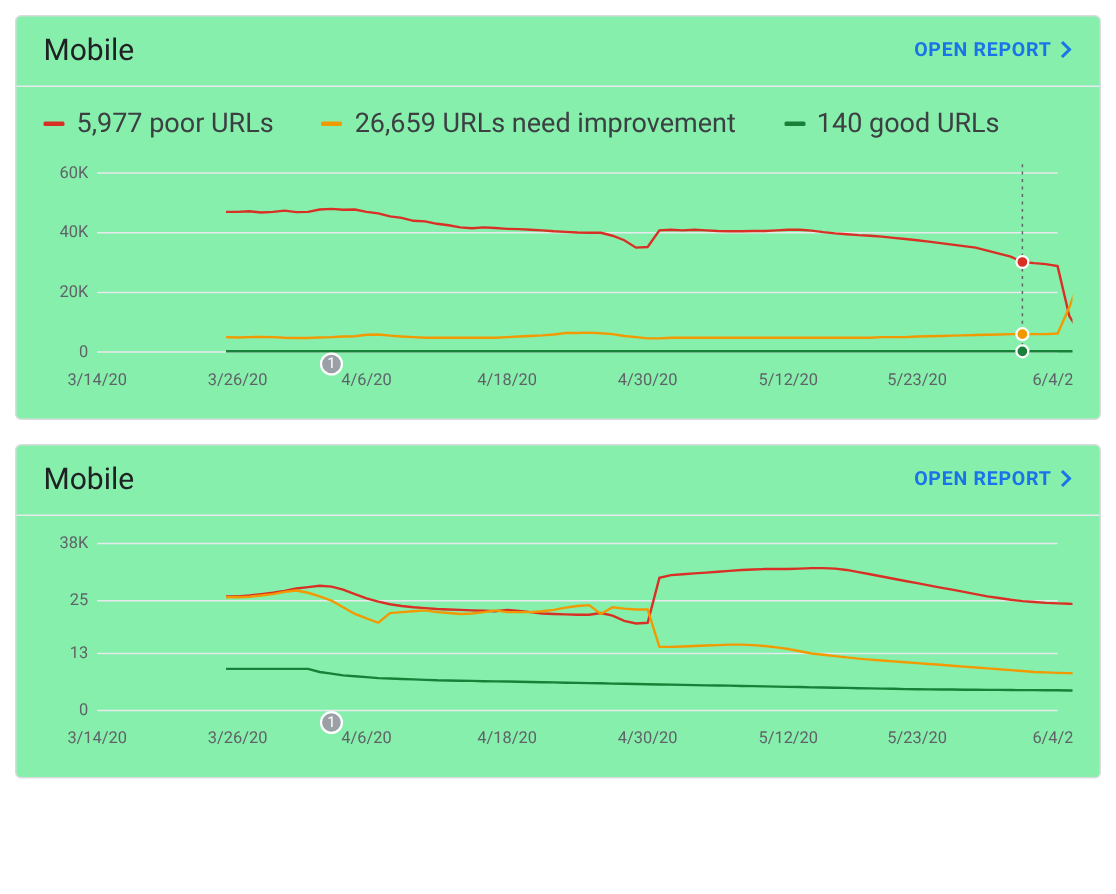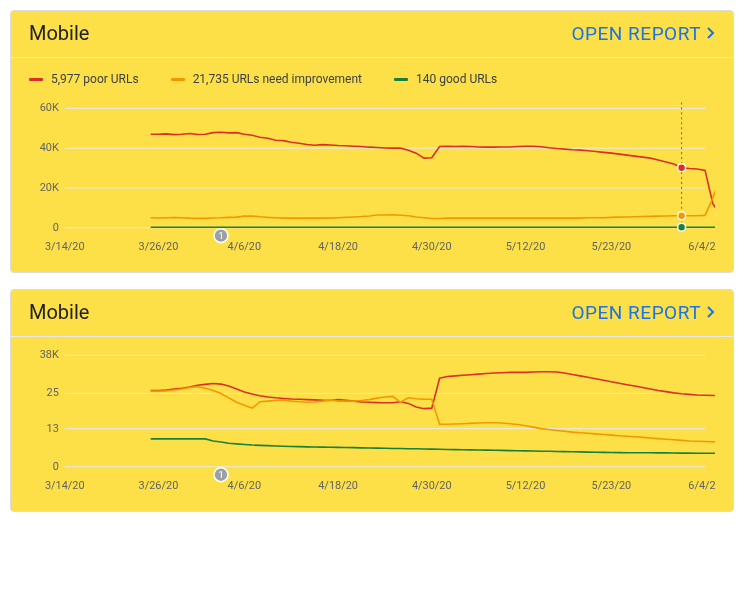--- a/index.html
+++ b/index.html
@@ -8,55 +8,55 @@
     padding: 10px;
     font-family: 'Roboto', 'Helvetica Neue', Arial, sans-serif;
     background: #fff;
     color: #202124;
     width: 744px;
   }
   .card {
     border: 1px solid #dadce0;
     border-radius: 4px;
     margin-bottom: 16px;
-    background: #fde047;
+    background: #86efac;
   }
   .card-header {
     display: flex;
     align-items: center;
     justify-content: space-between;
     padding: 10px 18px 12px 18px;
   }
   .card-title {
     font-size: 20px;
     font-weight: 400;
     color: #202124;
   }
   .open-report {
     display: flex;
     align-items: center;
     gap: 6px;
     color: #1a73e8;
-    font-size: 19px;
-    font-weight: 400;
+    font-size: 13px;
+    font-weight: 700;
     letter-spacing: 0.5px;
     cursor: pointer;
     justify-content: flex-end;
   }
   .open-report svg { display: block; }
   .divider {
     border: none;
     border-top: 1px solid #e8eaed;
     margin: 0;
   }
   .legend {
     display: flex;
     gap: 32px;
     padding: 14px 18px 4px 18px;
-    font-size: 12px;
+    font-size: 18px;
     color: #3c4043;
   }
   .legend-item {
     display: flex;
     align-items: center;
     gap: 8px;
     white-space: nowrap;
   }
   .swatch {
     width: 14px;
@@ -110,21 +110,21 @@
       </div>
     </div>
     <hr class="divider">
     <div class="legend">
         <div class="legend-item">
       <span class="swatch" style="background:#d93025"></span>
       <span>5,977 poor URLs</span>
     </div>
         <div class="legend-item">
       <span class="swatch" style="background:#f29900"></span>
-      <span>21,735 URLs need improvement</span>
+      <span>26,659 URLs need improvement</span>
     </div>
         <div class="legend-item">
       <span class="swatch" style="background:#188038"></span>
       <span>140 good URLs</span>
     </div>
       </div>
     <div class="chart-wrap">
       <svg class="chart-svg" viewBox="0 0 690 164" width="690" height="164">
         <line class="gridline" x1="36" x2="680" y1="134.0" y2="134.0"></line>
           <text class="axis-text y-text" x="30" y="137">0</text>

